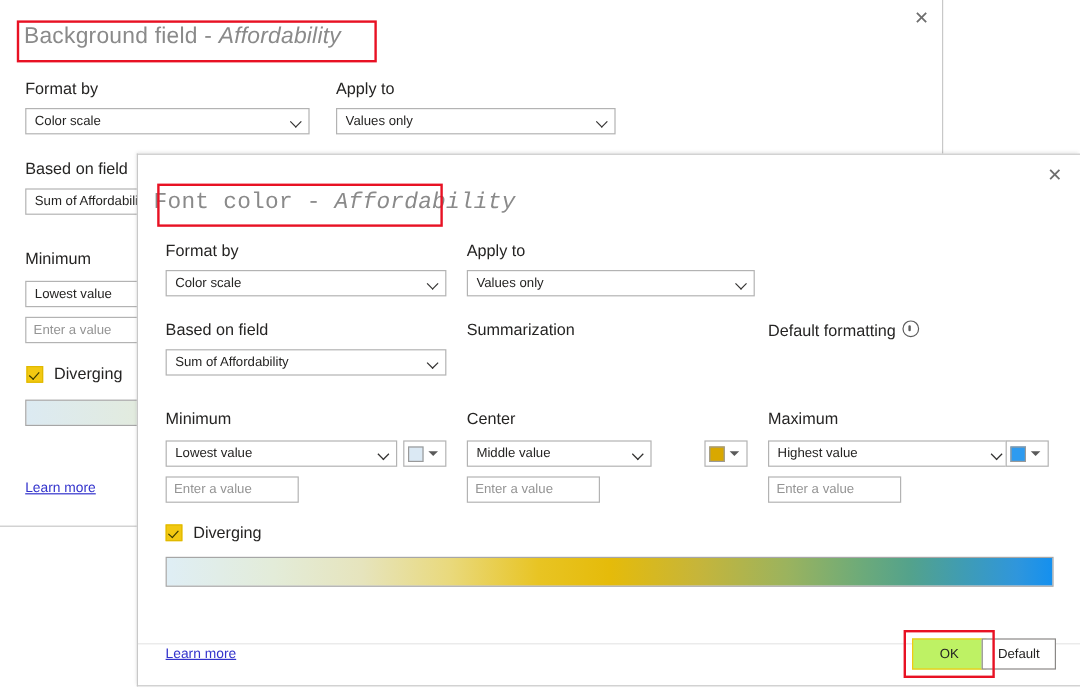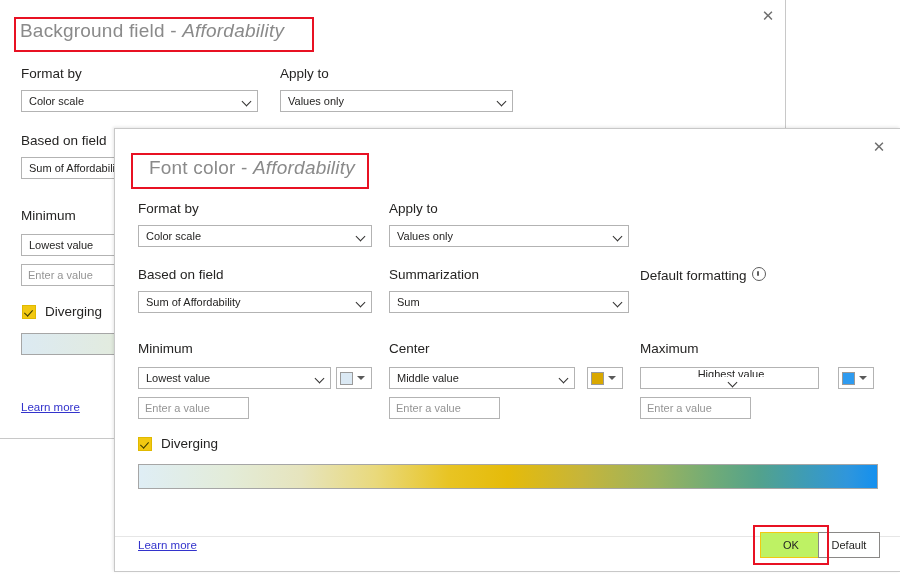--- a/index.html
+++ b/index.html
@@ -326,21 +326,21 @@
     <div class="gradbar" style="left:21px; top:333px; width:200px; height:22px;
          background: linear-gradient(to right,#dceaf2 0%,#e2ebdf 45%,#e4e6c4 100%);"></div>
 
     <div class="link" style="left:21px; top:401px;">Learn more</div>
   </div>
 
   <div class="dialog dialog-front">
 
     <button class="close-btn" style="right:6px; top:4px;">✕</button>
 
-    <div class="dlg-title" style="left:34px; top:28px;">
+    <div class="dlg-title" style="left:13px; top:28px;font-family:Liberation Mono, monospace;">
       <span>Font color</span><span> - </span><span class="em">Affordability</span>
     </div>
     <div class="redbox" style="left:16px; top:24px; width:238px; height:36px;"></div>
 
     <div class="fld-label" style="left:23px; top:72px;">Format by</div>
     <div class="combo" style="left:23px; top:96px; width:234px;">
       <span class="cval">Color scale</span>
       <span class="chev"></span>
     </div>
 
@@ -350,53 +350,49 @@
       <span class="chev"></span>
     </div>
 
     <div class="fld-label" style="left:23px; top:138px;">Based on field</div>
     <div class="combo" style="left:23px; top:162px; width:234px;">
       <span class="cval">Sum of Affordability</span>
       <span class="chev"></span>
     </div>
 
     <div class="fld-label" style="left:274px; top:138px;">Summarization</div>
-    <div class="combo" style="left:274px; top:162px; width:240px;">
-      <span class="cval">Sum</span>
-      <span class="chev"></span>
-    </div>
 
     <div class="fld-label" style="left:525px; top:138px;">
       <span>Default formatting</span><span class="info-icon"></span>
     </div>
 
     <div class="fld-label" style="left:23px; top:212px;">Minimum</div>
     <div class="combo" style="left:23px; top:238px; width:193px;">
       <span class="cval">Lowest value</span>
       <span class="chev"></span>
     </div>
     <div class="colorbtn" style="left:221px; top:238px;">
       <span class="sw" style="background:#dbe9f4;"></span>
       <span class="cdrop"></span>
     </div>
     <input class="textinput" style="left: 23px; top: 268px; width: 111px;" type="text" placeholder="Enter a value">
 
     <div class="fld-label" style="left:274px; top:212px;">Center</div>
-    <div class="combo" style="left:274px; top:238px; width:186px;">
+    <div class="combo" style="left:274px; top:238px; width:154px;">
       <span class="cval">Middle value</span>
       <span class="chev"></span>
     </div>
     <div class="colorbtn" style="left:472px; top:238px;">
       <span class="sw" style="background:#d9a800;"></span>
       <span class="cdrop"></span>
     </div>
     <input class="textinput" style="left: 274px; top: 268px; width: 111px;" type="text" placeholder="Enter a value">
 
     <div class="fld-label" style="left:525px; top:212px;">Maximum</div>
-    <div class="combo" style="left:525px; top:238px; width:179px;flex-direction:column;">
+    <div class="combo" style="left:525px; top:238px; width:202px;">
       <span class="cval">Highest value</span>
       <span class="chev"></span>
     </div>
     <div class="colorbtn" style="left:723px; top:238px;">
       <span class="sw" style="background:#2e9bf0;"></span>
       <span class="cdrop"></span>
     </div>
     <input class="textinput" style="left: 525px; top: 268px; width: 111px;" type="text" placeholder="Enter a value">
 
     <div class="chk-row" style="left:23px; top:307px;">

